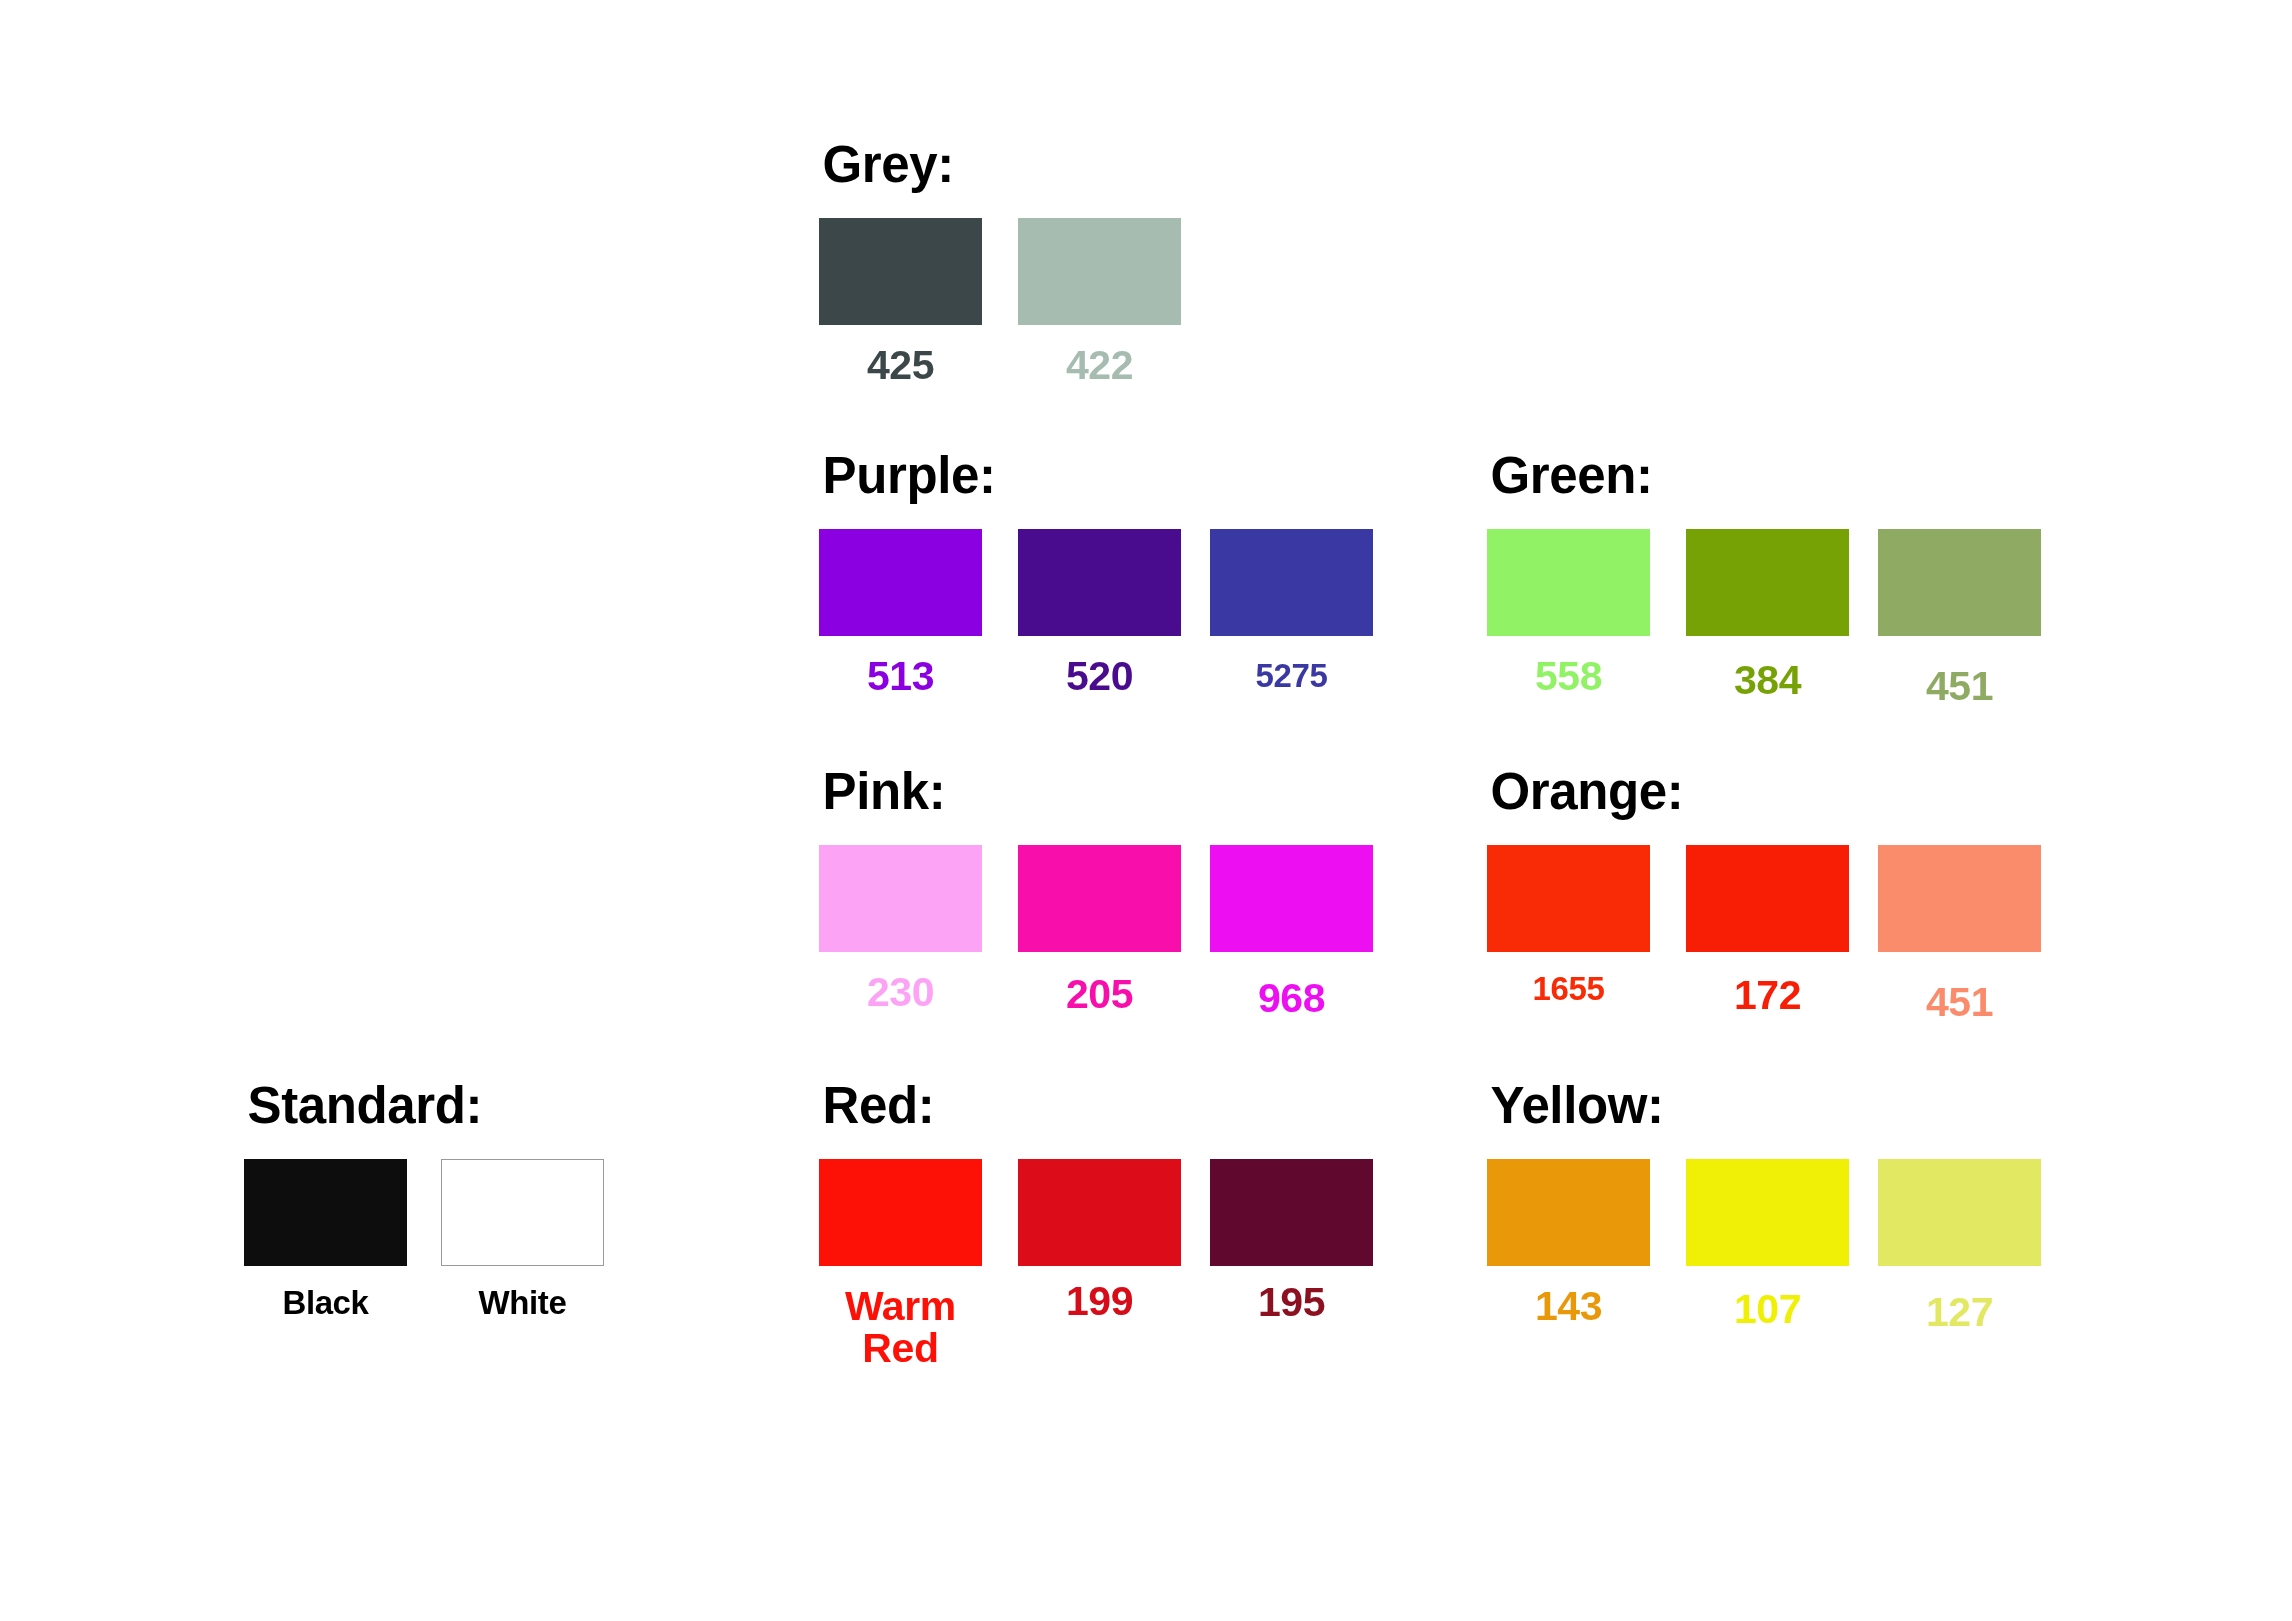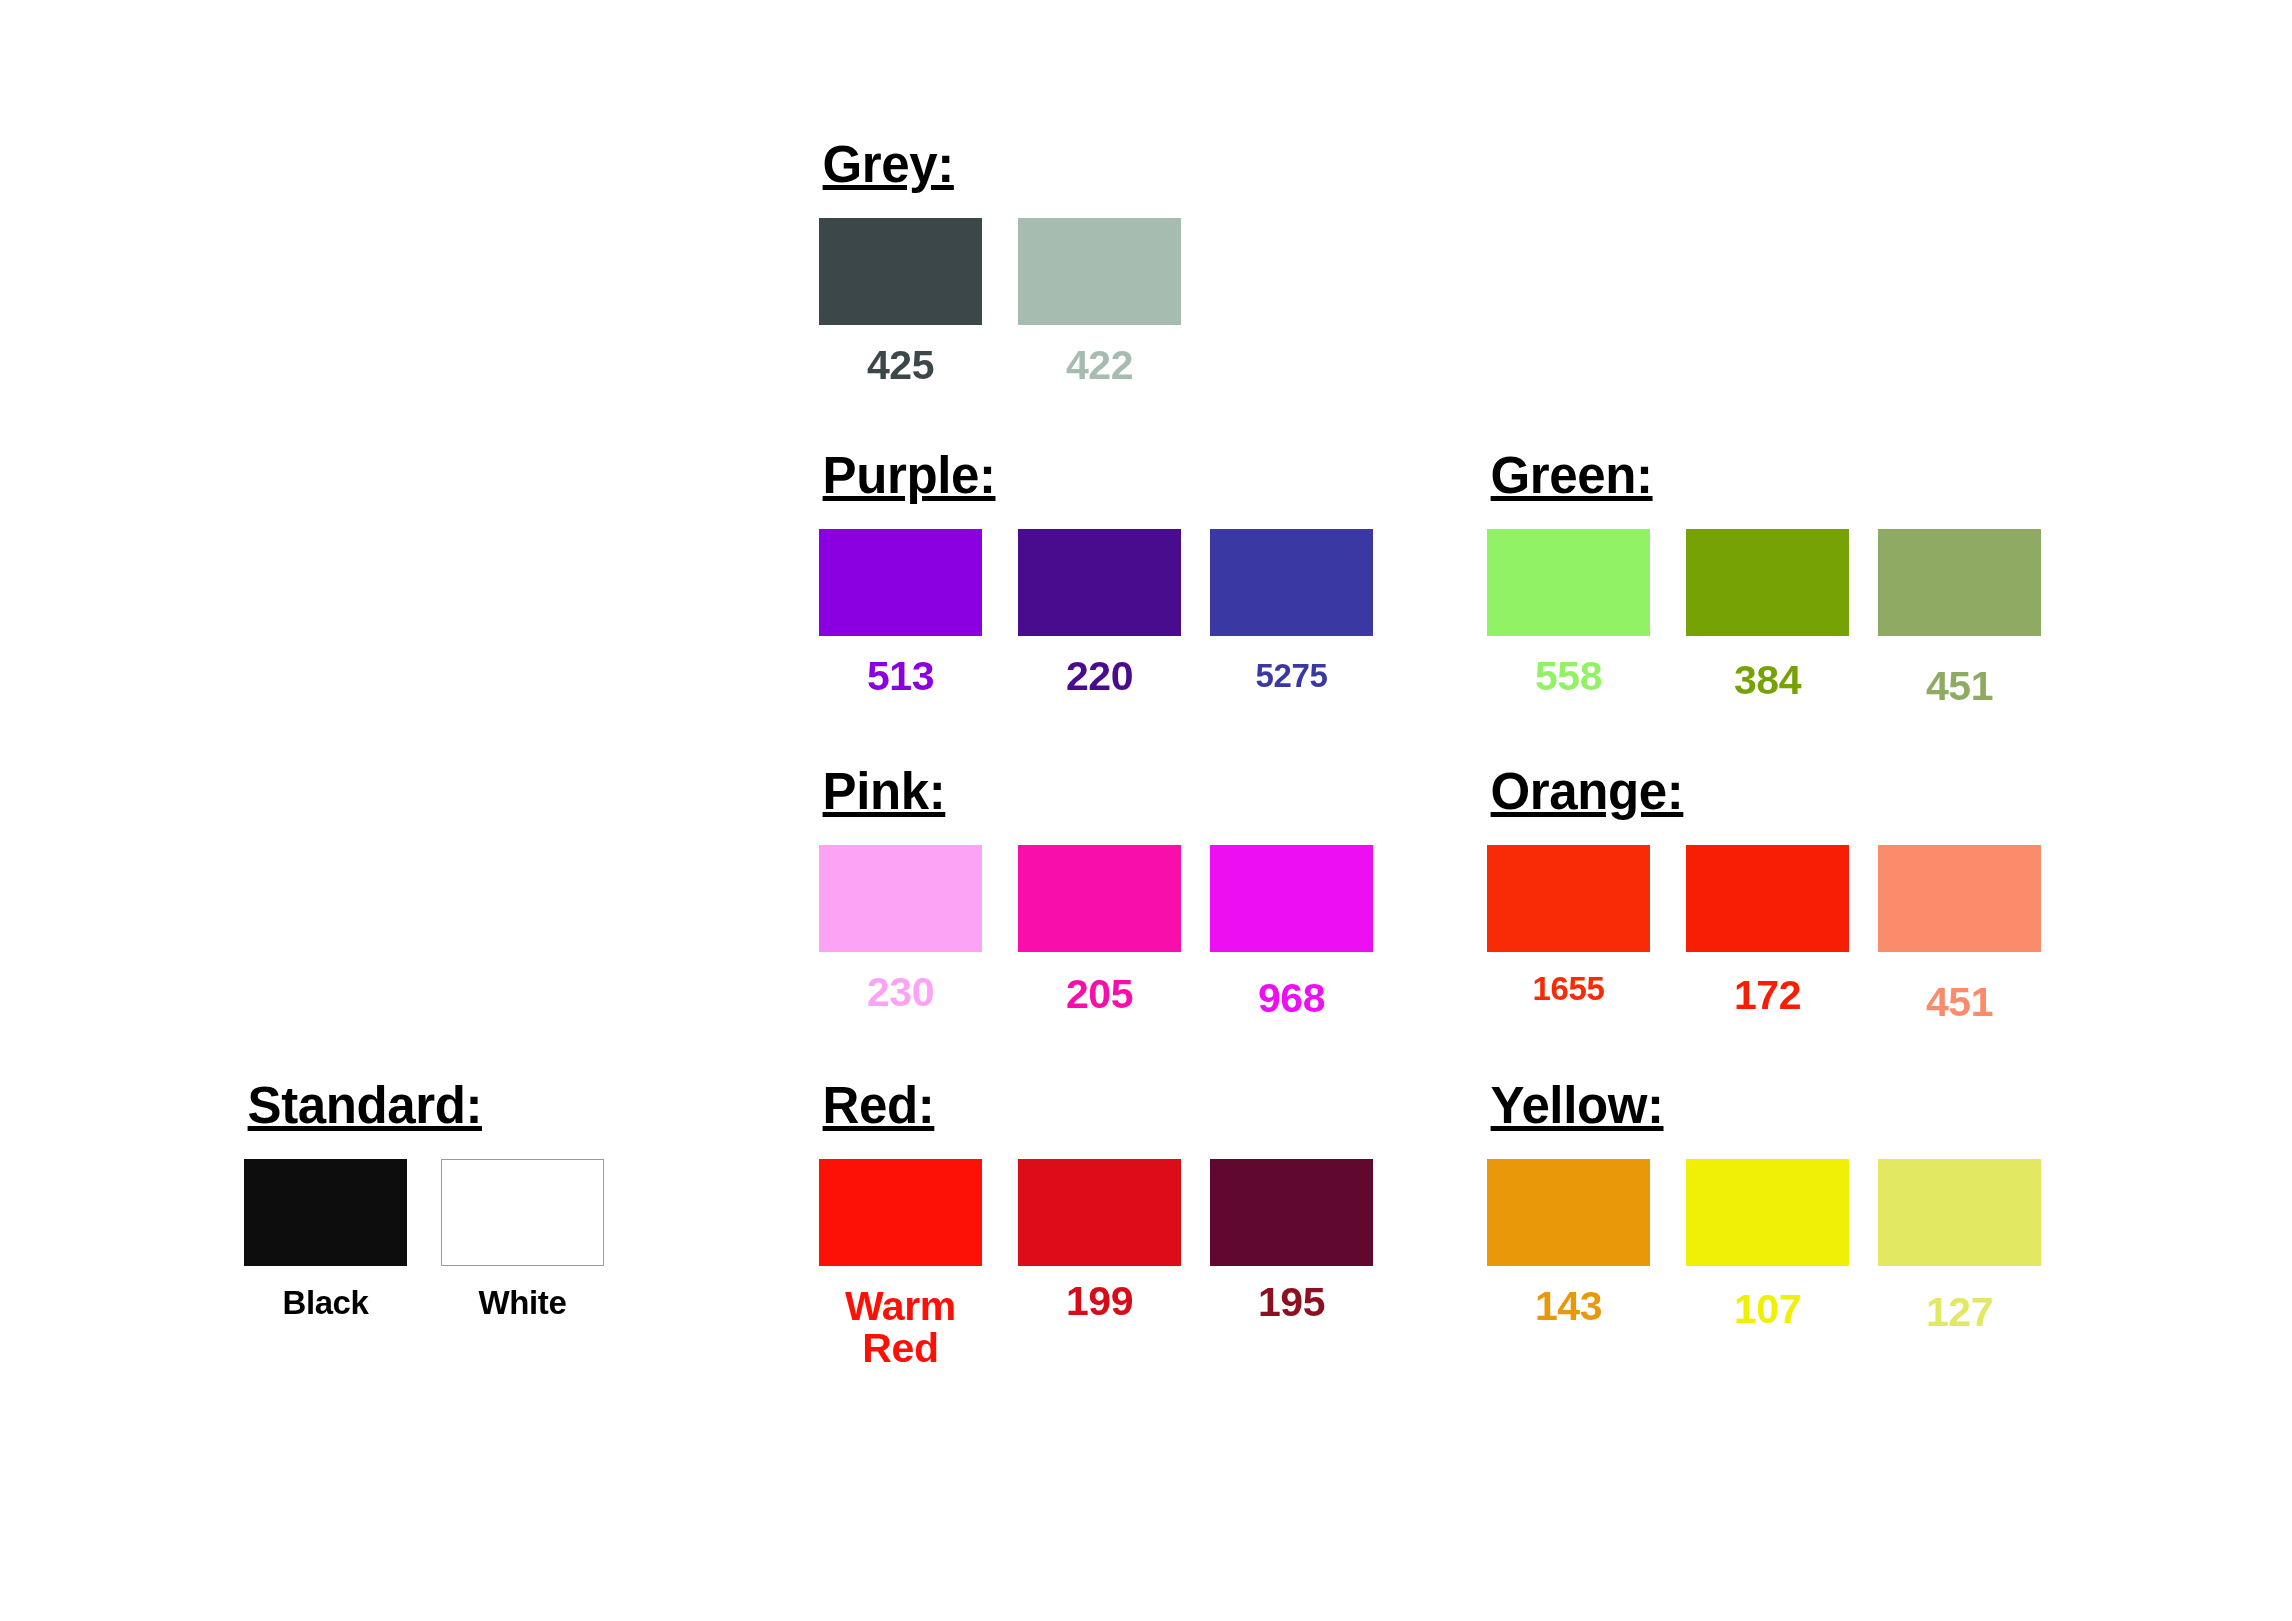--- a/index.html
+++ b/index.html
@@ -26,21 +26,20 @@
     position: absolute;
   }
   .group-header {
     font-size: 51px;
     font-weight: bold;
     color: #000000;
     letter-spacing: -0.4px;
     line-height: 1;
     white-space: nowrap;
     margin: 0 0 0 3.6px;
-    text-decoration: underline;
   }
   .swatch-row {
     position: relative;
     display: block;
     margin-top: 28px;
     height: 215px;
   }
 
   .swatch-cell {
     position: absolute;
@@ -103,21 +102,21 @@
   </div>
     <div class="group" style="left: 819px; top: 450px;">
     <div class="group-header">Purple:</div>
     <div class="swatch-row">
         <div class="swatch-cell" style="left: 0px;">
     <span class="swatch-chip" style="background: rgb(139, 0, 224);"></span>
     <span class="swatch-label" style="color: rgb(139, 0, 224); margin-top: 19.7px;">513</span>
   </div>
         <div class="swatch-cell" style="left: 199px;">
     <span class="swatch-chip" style="background: rgb(74, 12, 143);"></span>
-    <span class="swatch-label" style="color: rgb(74, 12, 143); margin-top: 19.7px;">220</span>
+    <span class="swatch-label" style="color: rgb(74, 12, 143); margin-top: 19.7px;">520</span>
   </div>
         <div class="swatch-cell" style="left: 391px;">
     <span class="swatch-chip" style="background: rgb(58, 57, 163);"></span>
     <span class="swatch-label big" style="color: rgb(58, 57, 163); margin-top: 23px;">5275</span>
   </div>
       </div>
   </div>
     <div class="group" style="left: 819px; top: 766px;">
     <div class="group-header">Pink:</div>
     <div class="swatch-row">

